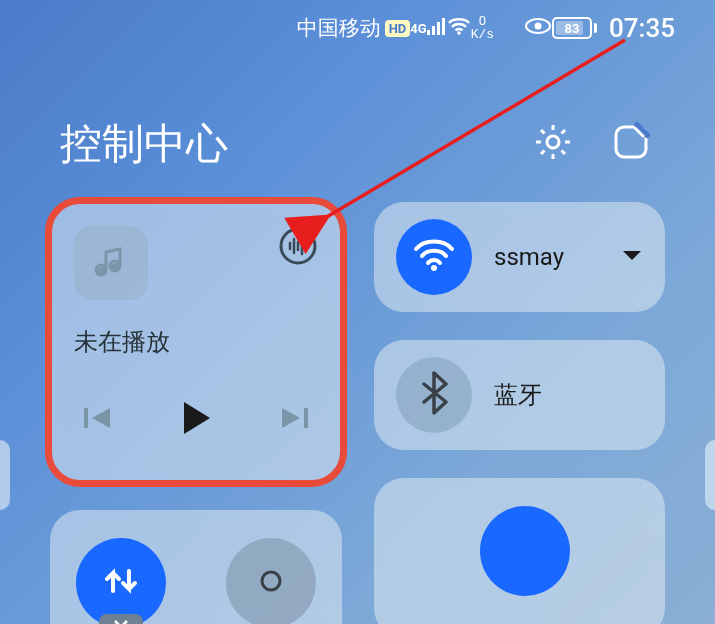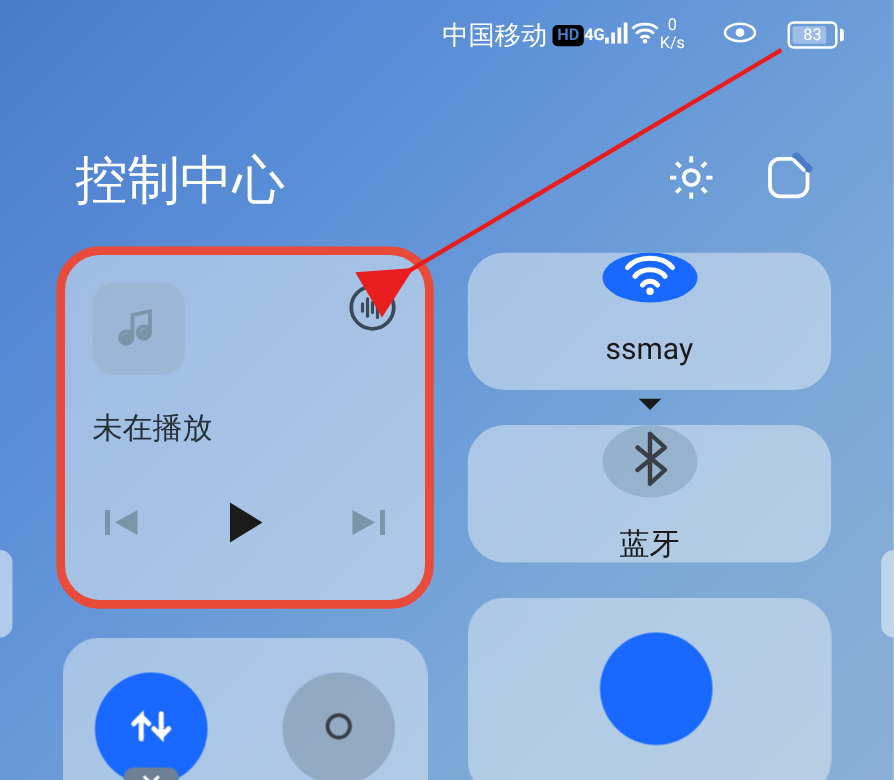--- a/index.html
+++ b/index.html
@@ -15,48 +15,47 @@
     .status-bar {
       display: flex;
       justify-content: flex-end;
       align-items: center;
       height: 56px;
       padding: 0 40px 0 0;
       font-size: 20px;
     }
     .status-bar .carrier { margin-right: 4px; font-size: 21px; }
     .hd-badge {
-      background: #000000;
+      background: #fef9c3;
       color: #4a7bc8;
       font-size: 13px;
       font-weight: 700;
       padding: 1px 4px;
       border-radius: 4px;
     }
     .status-4g { font-size: 13px; font-weight: 700; line-height: 1; }
     .net-speed { font-size: 13px; line-height: 1.1; text-align: center; }
     .net-speed .num { display:block; }
-    .net-speed .unit { display:block; }
+    .net-speed .unit { display:block;font-family:Liberation Mono, monospace; }
     .battery {
       display: inline-flex;
       align-items: center;
       gap: 2px;
     }
     .battery-body {
       border: 2px solid #fff;
       border-radius: 5px;
       width: 40px;
       height: 22px;
       position: relative;
       display: flex;
       align-items: center;
       justify-content: center;
       font-size: 13px;
-      font-weight: 400;
-      margin-left: 24px;
+      font-weight: 700;
     }
     .battery-body::before {
       content: "";
       position: absolute;
       left: 2px; top: 2px; bottom: 2px;
       width: 76%;
       background: rgba(255,255,255,0.35);
       border-radius: 2px;
     }
     .battery-body span { position: relative; z-index: 1; }
@@ -119,21 +118,20 @@
       margin-top: 40px;
       padding: 0 8px;
     }
 
     .row-card {
       height: 110px;
       display: flex;
       align-items: center;
       padding: 0 22px;
       gap: 22px;
-      flex-direction: column;
     }
     .circle-btn {
       width: 76px; height: 76px;
       border-radius: 50%;
       display: flex; align-items: center; justify-content: center;
     }
     .blue-circle { background: #1968ff; }
     .grey-circle { background: rgba(120, 150, 175, 0.45); }
     .row-text {
       flex: 1;
@@ -222,20 +220,21 @@
         <ellipse cx="14" cy="9" rx="12" ry="7" fill="none" stroke="#fff" stroke-width="2"></ellipse>
         <circle cx="14" cy="9" r="3.5" fill="#fff"></circle>
       </svg>
   </span>
   <span class="battery">
     <span class="battery-body">
         <span>83</span>
       </span>
     <span class="battery-tip"></span>
   </span>
+  <span class="clock">07:35</span>
 </div>
 
 <div class="header">
   <div class="header-title">控制中心</div>
   <div class="header-actions">
     <div class="icon-btn">
       <span>
         <svg width="42" height="42" viewBox="0 0 42 42" fill="none" stroke="#fff" stroke-width="3">
             <circle cx="21" cy="21" r="6"></circle>
             <path d="M21 4 v5 M21 33 v5 M4 21 h5 M33 21 h5 M9 9 l3.5 3.5 M29.5 29.5 L33 33 M9 33 l3.5 -3.5 M29.5 12.5 L33 9"></path>

